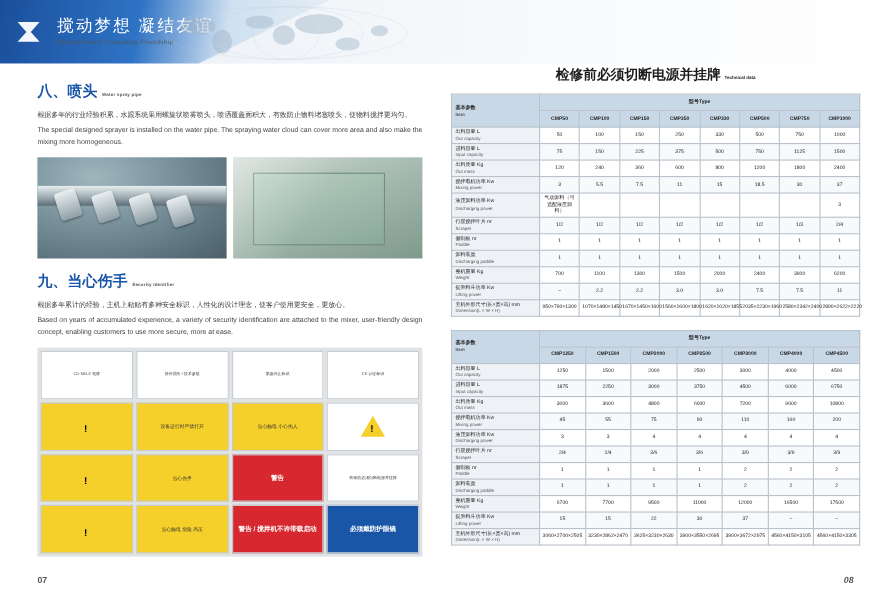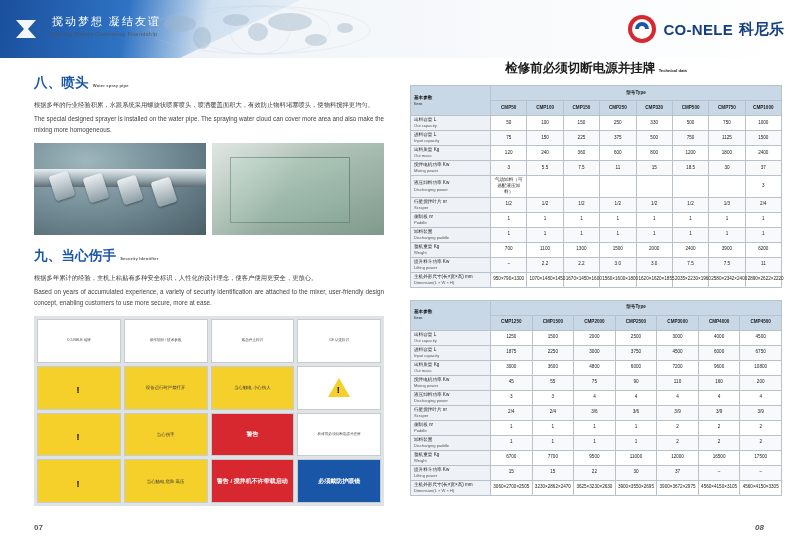--- a/index.html
+++ b/index.html
@@ -23,21 +23,21 @@
     position:absolute;left:0;top:0;width:330px;height:58px;
     background:linear-gradient(100deg,#1a4f9c 0%,#2f73c4 38%,#cfe0f0 62%,#eef3f8 100%);
     clip-path:polygon(0 0,300px 0,180px 58px,0 58px);
   }
   .hdr-logo-mark{
     position:absolute;left:14px;top:14px;width:30px;height:30px;
   }
   .hdr-slogan{
     position:absolute;left:52px;top:15px;color:#ffffff;line-height:1.25;
   }
-  .hdr-slogan .cn{font-size:11px;letter-spacing:2px;}
+  .hdr-slogan .cn{font-size:15px;letter-spacing:2px;}
   .hdr-slogan .en{font-size:5.6px;letter-spacing:.4px;opacity:.95;margin-top:2px;}
   .hdr-globe{
     position:absolute;left:140px;top:4px;width:240px;height:52px;opacity:.45;
   }
   .brand{
     position:absolute;right:16px;top:14px;display:flex;align-items:center;gap:6px;
   }
   .brand-badge{width:30px;height:30px;}
   .brand-text{font-size:15px;font-weight:bold;color:#143e80;letter-spacing:.3px;}
   .brand-cn{font-size:15px;font-weight:bold;color:#143e80;}
@@ -103,21 +103,21 @@
   .tbl-gap{height:12px;}
   .cn{display:block;}
   .en{display:block;font-size:4.1px;color:#555;}
   .typehdr{background:#c9d8e6 !important;font-weight:bold;}
 
   
   .pagenum{
     position:absolute;bottom:10px;font-size:8px;color:#555;font-weight:bold;margin-top:28px;
   }
   .pagenum.l{left:34px;}
-  .pagenum.r{right:36px;font-style:italic;}
+  .pagenum.r{right:24px;font-style:italic;}
 </style>
 </head>
 <body>
 
 <div class="page">
 
   <div class="header">
     <div class="hdr-wave"></div>
     <svg class="hdr-logo-mark" viewBox="0 0 30 30">
       <polygon points="2,6 22,6 14,15 22,24 2,24 10,15" fill="#ffffff" opacity="0.95"></polygon>
@@ -135,29 +135,20 @@
         <ellipse cx="150" cy="18" rx="22" ry="9"></ellipse>
         <ellipse cx="176" cy="36" rx="11" ry="6"></ellipse>
         <ellipse cx="205" cy="24" rx="8" ry="5"></ellipse>
       </g>
       <g stroke="#b9cada" stroke-width="0.5" fill="none">
         <ellipse cx="120" cy="26" rx="110" ry="24"></ellipse>
         <ellipse cx="120" cy="26" rx="70" ry="24"></ellipse>
         <ellipse cx="120" cy="26" rx="30" ry="24"></ellipse>
       </g>
     </svg>
-    <div class="brand">
-      <svg class="brand-badge" viewBox="0 0 30 30">
-        <circle cx="15" cy="15" r="14" fill="#d7282f"></circle>
-        <circle cx="15" cy="15" r="10" fill="#ffffff"></circle>
-        <path d="M8 15 A7 7 0 0 1 22 15 L18 15 A3 3 0 0 0 12 15 Z" fill="#1a56a8"></path>
-      </svg>
-      <span class="brand-text">CO-NELE</span>
-      <span class="brand-cn">科尼乐</span>
-    </div>
   </div>
 
   <div class="left">
 
     <h2 class="sec">
       <span>八、喷头</span>
       <span class="en" style="display:inline">Water spray pipe</span>
     </h2>
     <p class="para">根据多年的行业经验积累，水跟系统采用螺旋状喷雾喷头，喷洒覆盖面积大，有效防止物料堵塞喷头，使物料搅拌更均匀。</p>
     <p class="para en">The special designed sprayer is installed on the water pipe. The spraying water cloud can cover more area and also make the mixing more homogeneous.</p>

